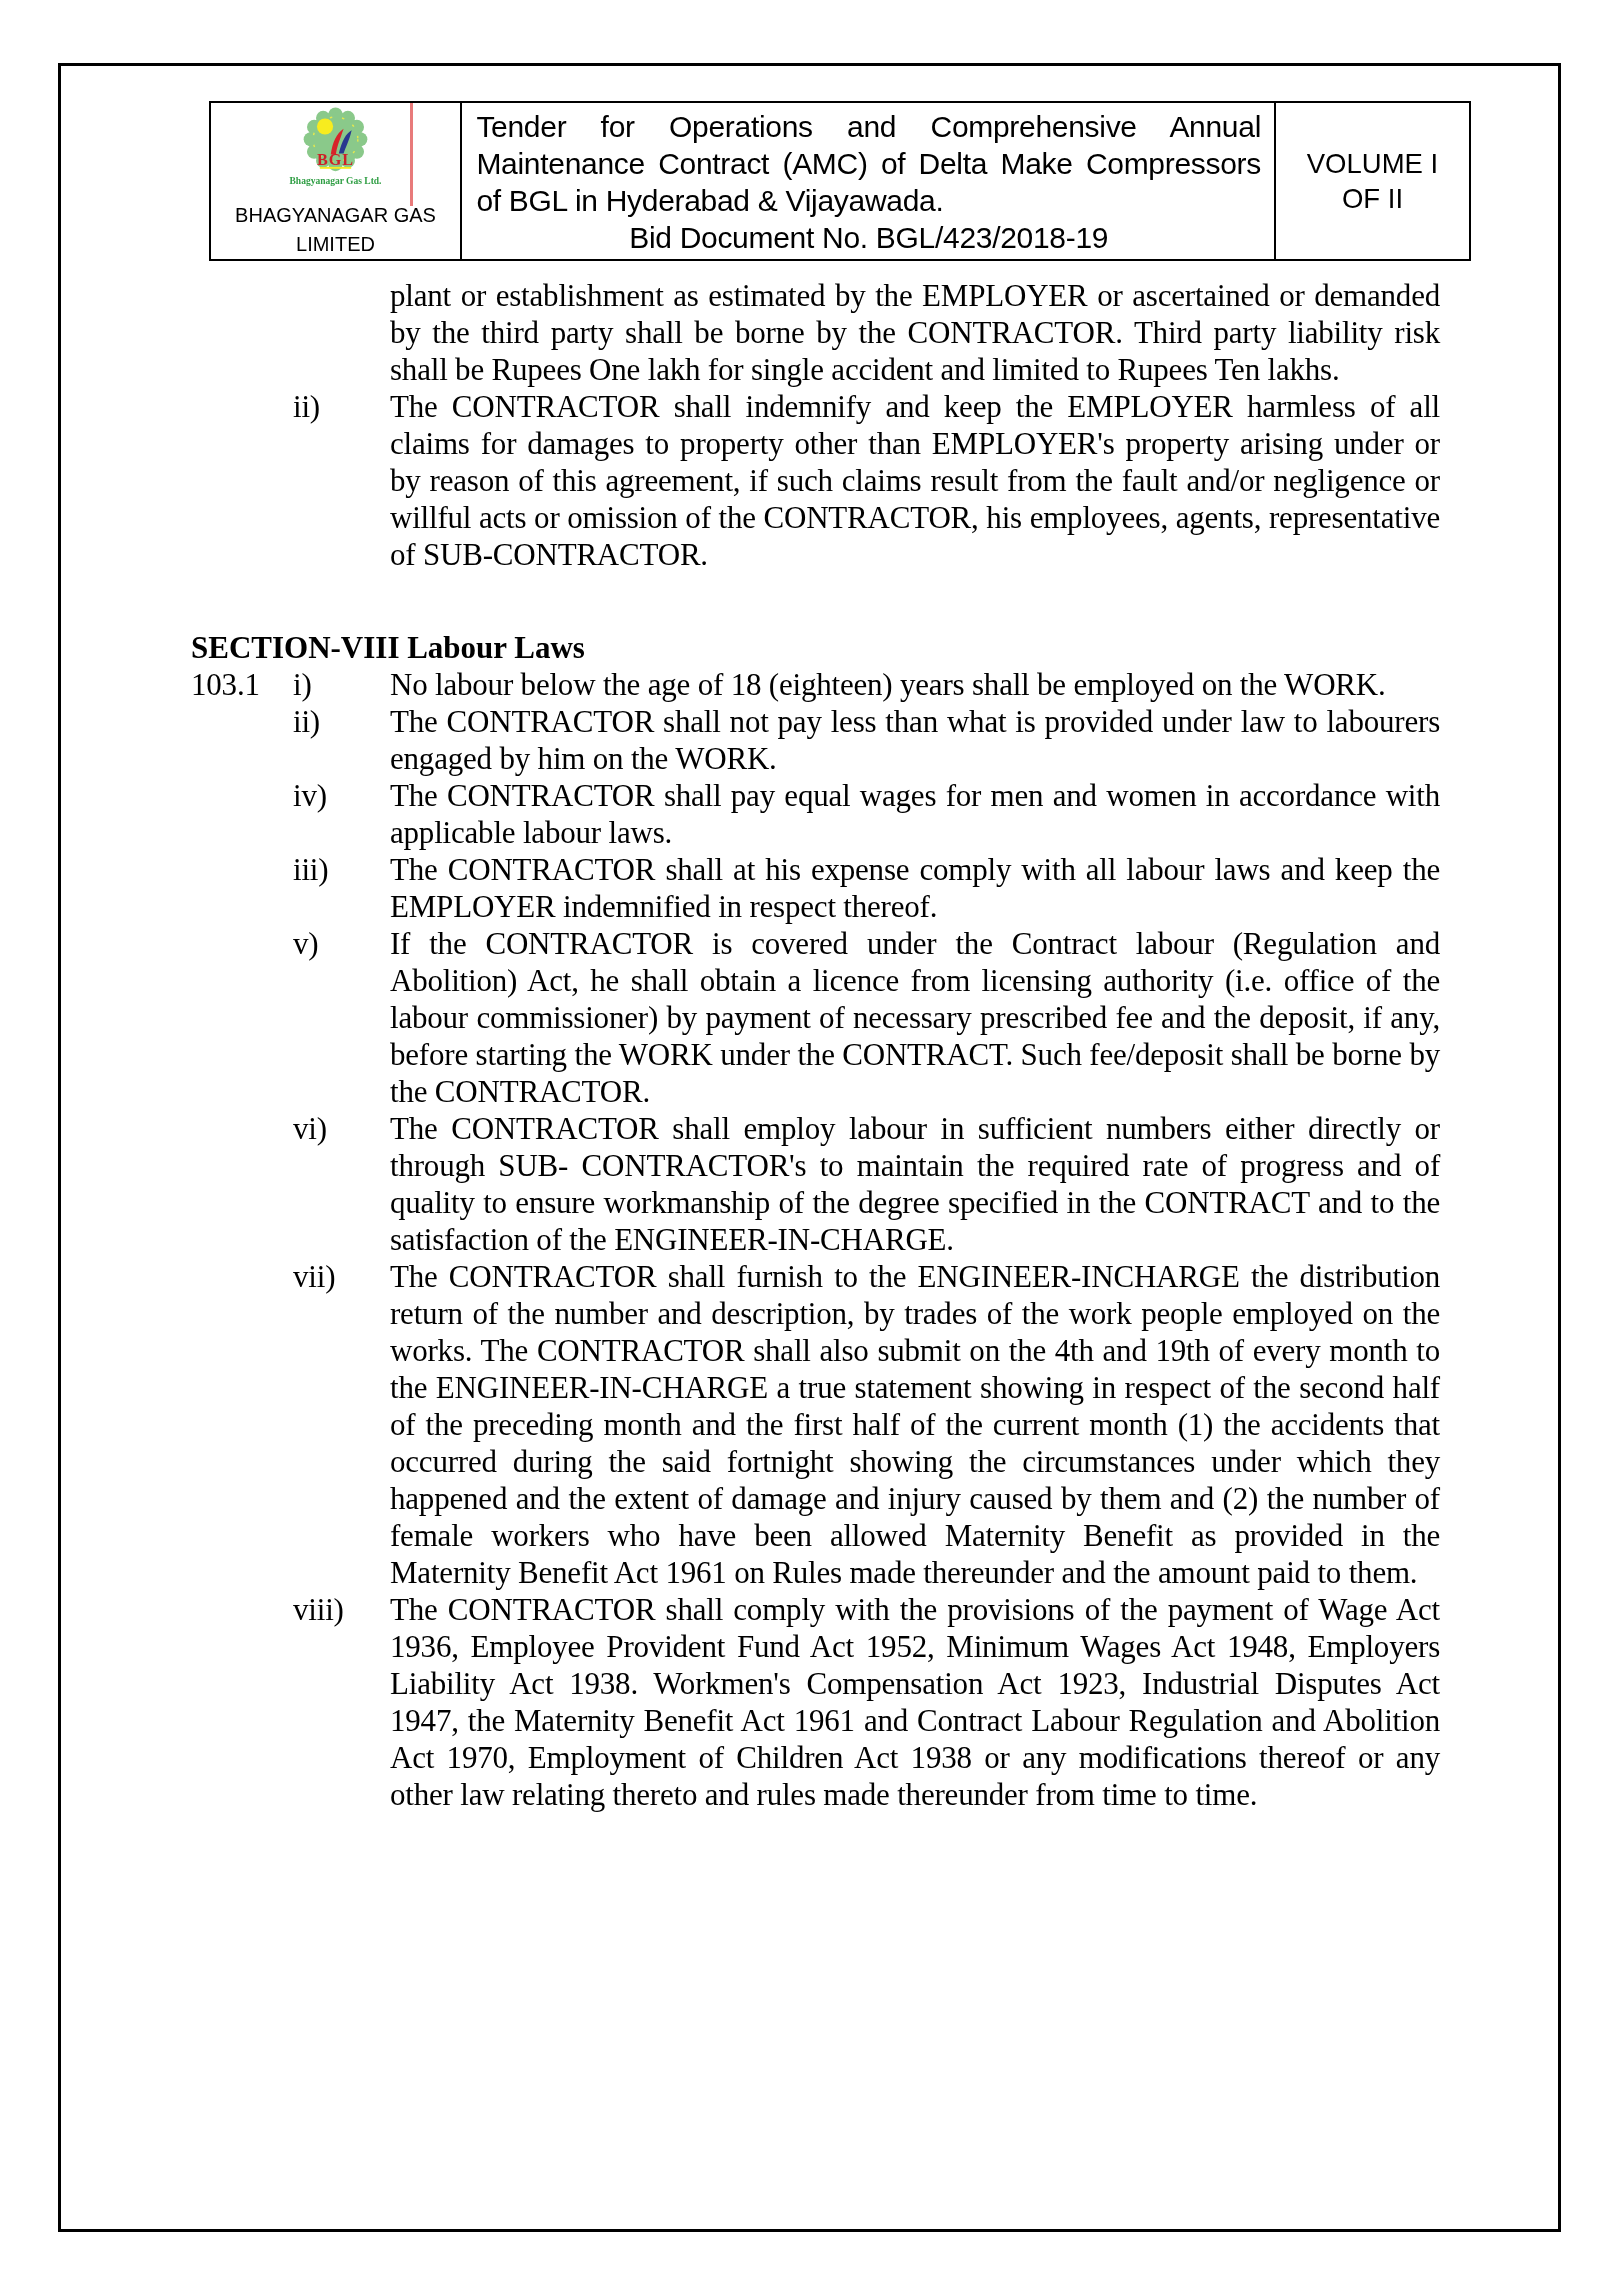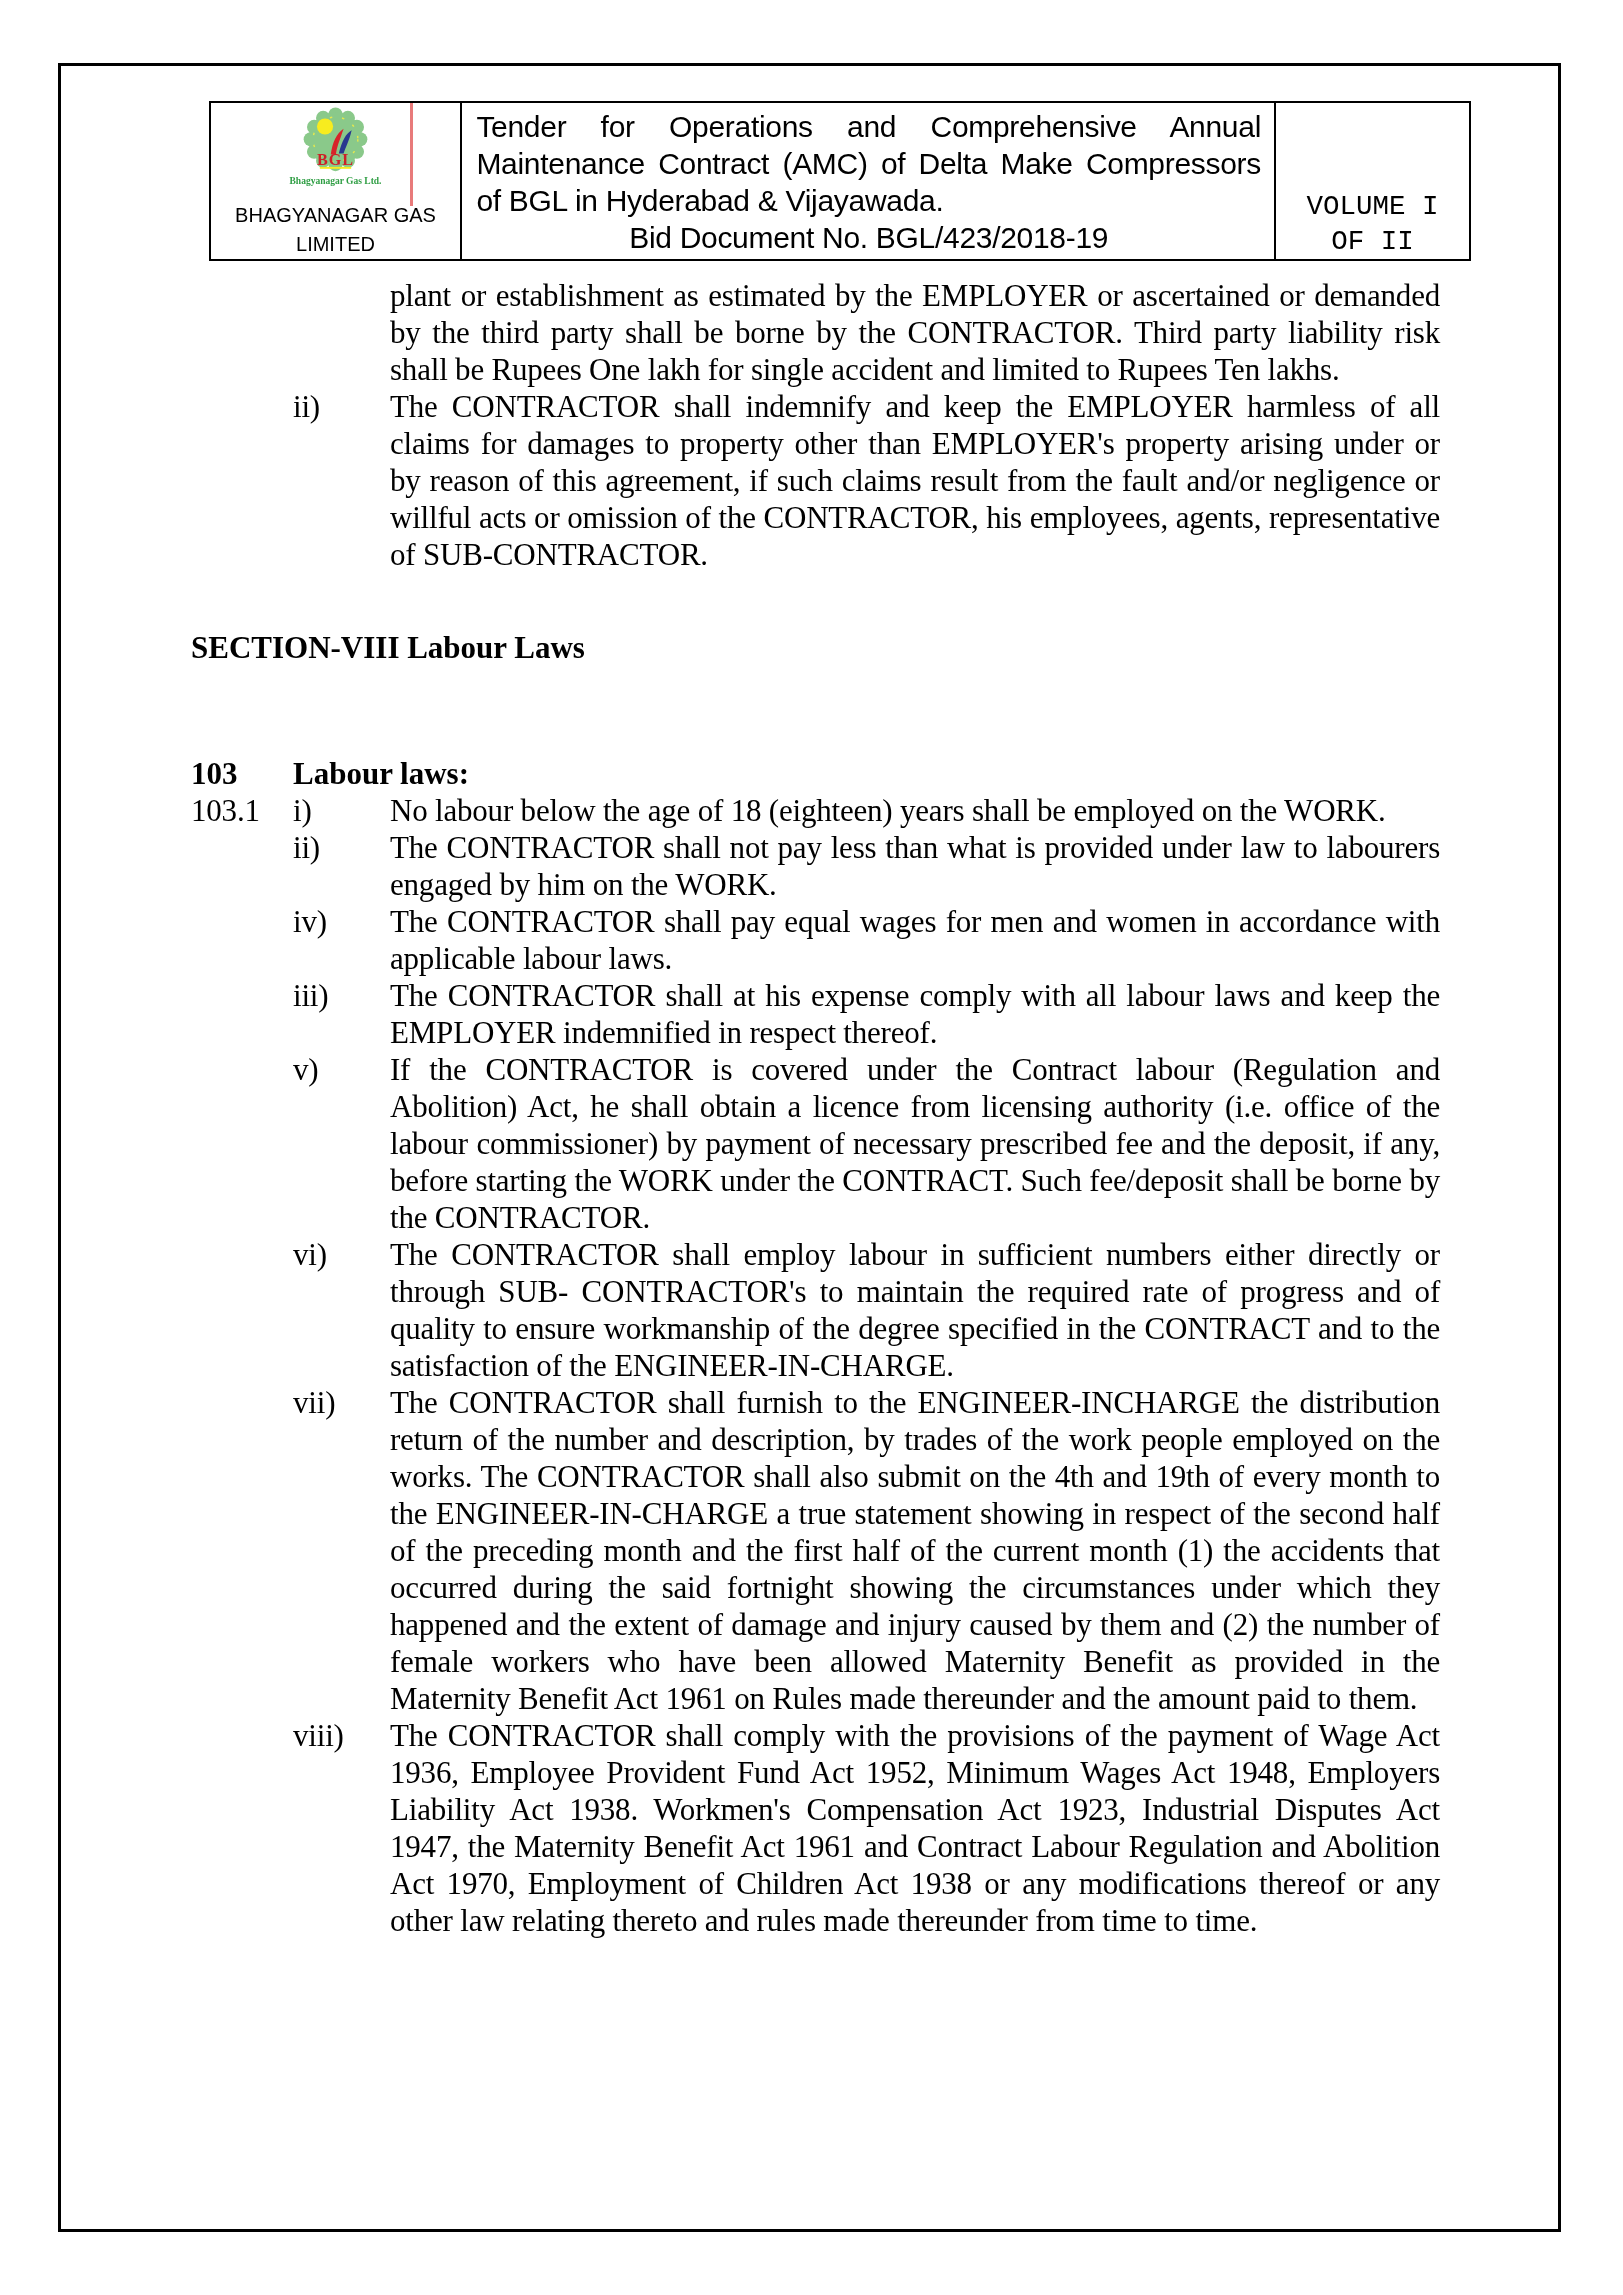--- a/index.html
+++ b/index.html
@@ -36,22 +36,22 @@
     font-family:"Liberation Sans", sans-serif;
   }
   .title-text {
     font-size:30px; line-height:37px; text-align:justify; letter-spacing:-0.3px;
   }
   .title-bid {
     font-size:30px; line-height:37px; text-align:center; letter-spacing:-0.3px;
   }
   .volume-cell {
     flex:1 1 auto; border-left:2.6px solid #000; display:flex; flex-direction:column;
-    align-items:center; justify-content:flex-end;
-    font-family:Liberation Mono, monospace; font-size:27.5px; line-height:35px;
+    align-items:center; justify-content:center;
+    font-family:Liberation Sans, sans-serif; font-size:27.5px; line-height:35px;
   }
   
   .content {
     position:absolute; left:191px; top:277px; width:1249px;
     font-size:31px; line-height:37px; letter-spacing:-0.2px;
   }
   .row { display:grid; grid-template-columns:102px 97px 1fr; }
   .row .num  { grid-column:1; }
   .row .marker { grid-column:2; }
   .row .text { grid-column:3; text-align:justify; }
@@ -131,24 +131,20 @@
     </div>
 
     <div class="row">
       <span class="num"></span>
       <span class="marker">ii)</span>
       <span class="text">The CONTRACTOR shall indemnify and keep the EMPLOYER harmless of all claims for damages to property other than EMPLOYER's property arising under or by reason of this agreement, if such claims result from the fault and/or negligence or willful acts or omission of the CONTRACTOR, his employees, agents, representative of SUB-CONTRACTOR.</span>
     </div>
 
     <div class="section-heading">SECTION-VIII Labour Laws</div>
 
-    <div class="clause-row">
-      <span class="num">103</span>
-      <span>Labour laws:</span>
-    </div>
 
     <div class="row">
       <span class="num">103.1</span>
       <span class="marker">i)</span>
       <span class="text align-left">No labour below the age of 18 (eighteen) years shall be employed on the WORK.</span>
     </div>
 
     <div class="row">
       <span class="num"></span>
       <span class="marker">ii)</span>

